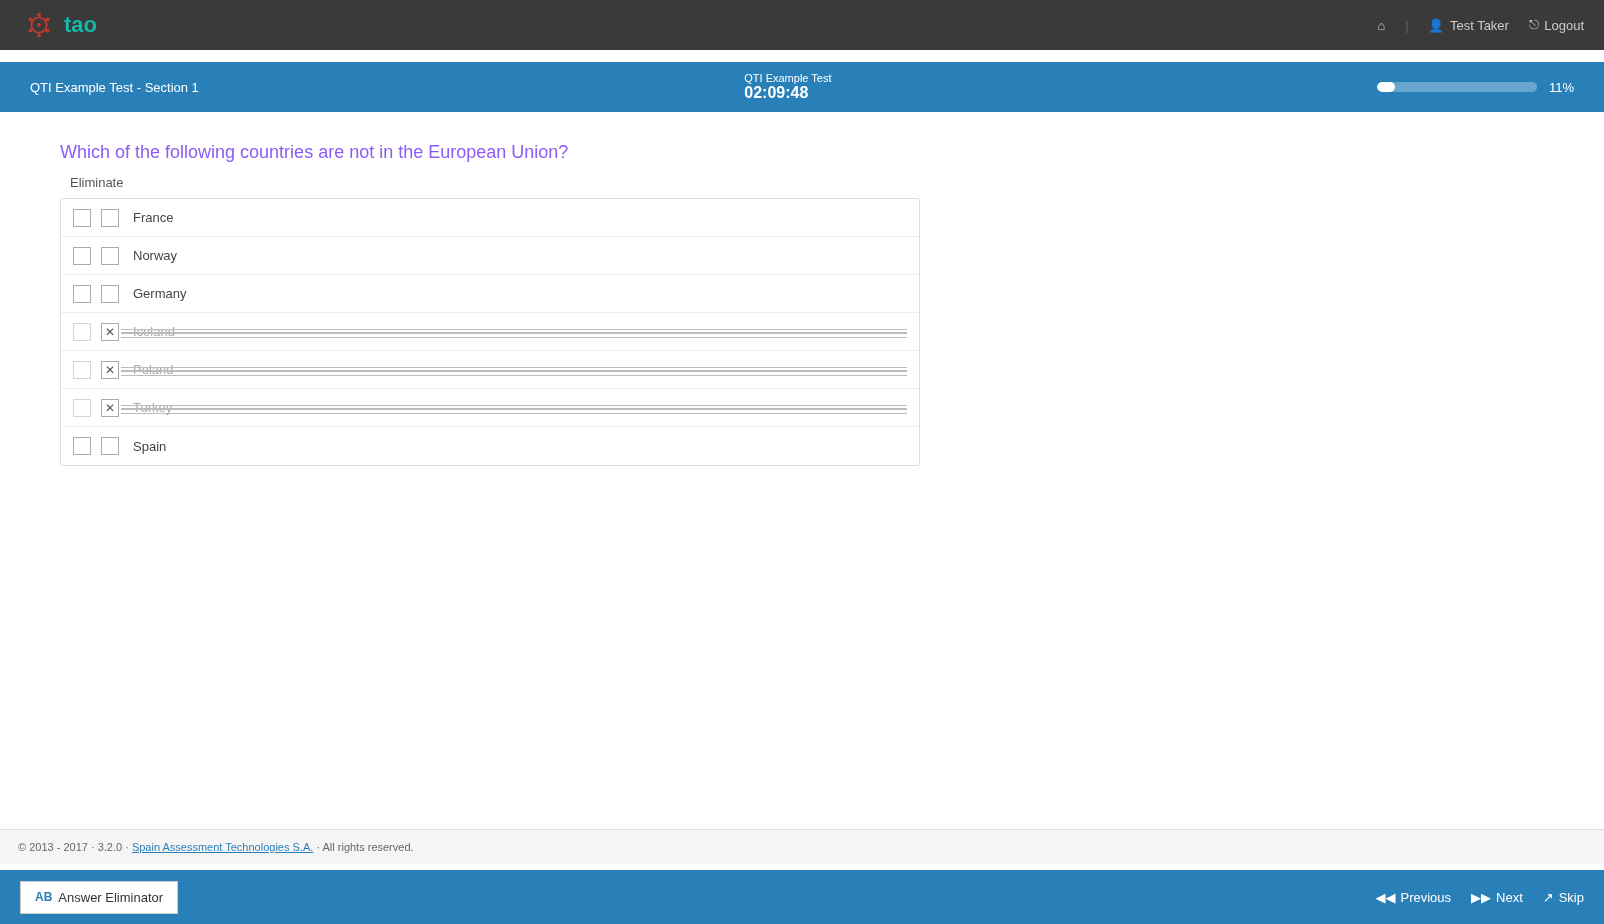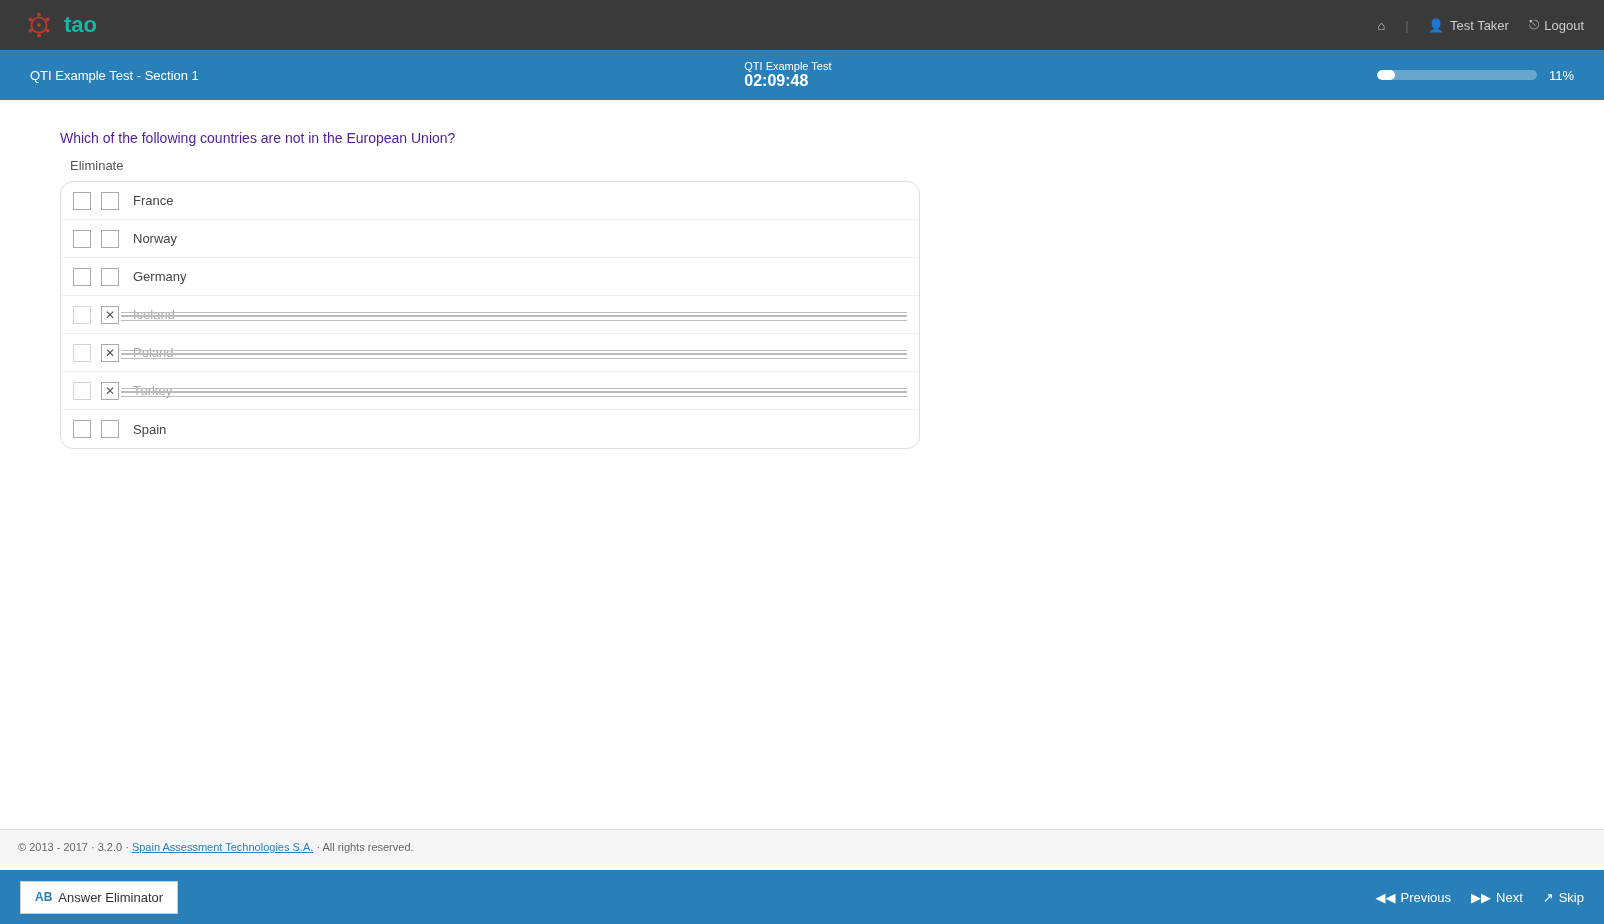--- a/index.html
+++ b/index.html
@@ -22,43 +22,44 @@
 
     
     #section-bar {
       background: #2980b9;
       height: 50px;
       display: flex;
       align-items: center;
       justify-content: space-between;
       padding: 0 30px;
       color: #fff;
+      margin-top: 12px;
     }
     #section-bar .section-title { font-size: 13px; }
     #section-bar .timer-block { text-align: left; }
     #section-bar .timer-label { font-size: 11px; }
     #section-bar .timer-value { font-size: 16px; font-weight: bold; }
     #section-bar .progress-block { display: flex; align-items: center; gap: 12px; }
     .progress-bar-container { width: 160px; height: 10px; background: rgba(255,255,255,0.3); border-radius: 5px; overflow: hidden; }
     .progress-bar-fill { height: 100%; background: #fff; border-radius: 5px; }
     .progress-pct { font-size: 13px; }
 
     
     #main {
       padding: 30px 60px;
       background: #fff;
       min-height: 680px;
     }
-    .question-text { color: #4c1d95; font-size: 14px; margin-bottom: 12px; }
+    .question-text { color: #8b5cf6; font-size: 18px; margin-bottom: 12px; }
     .eliminate-label { color: #555; font-size: 13px; margin-bottom: 8px; padding-left: 10px; }
 
     
     .answer-table {
       border: 1px solid #ddd;
-      border-radius: 13px;
+      border-radius: 3px;
       width: 860px;
       background: #fff;
     }
     .answer-row {
       display: flex;
       align-items: center;
       padding: 8px 12px;
       border-bottom: 1px solid #eee;
       gap: 10px;
       min-height: 38px;

